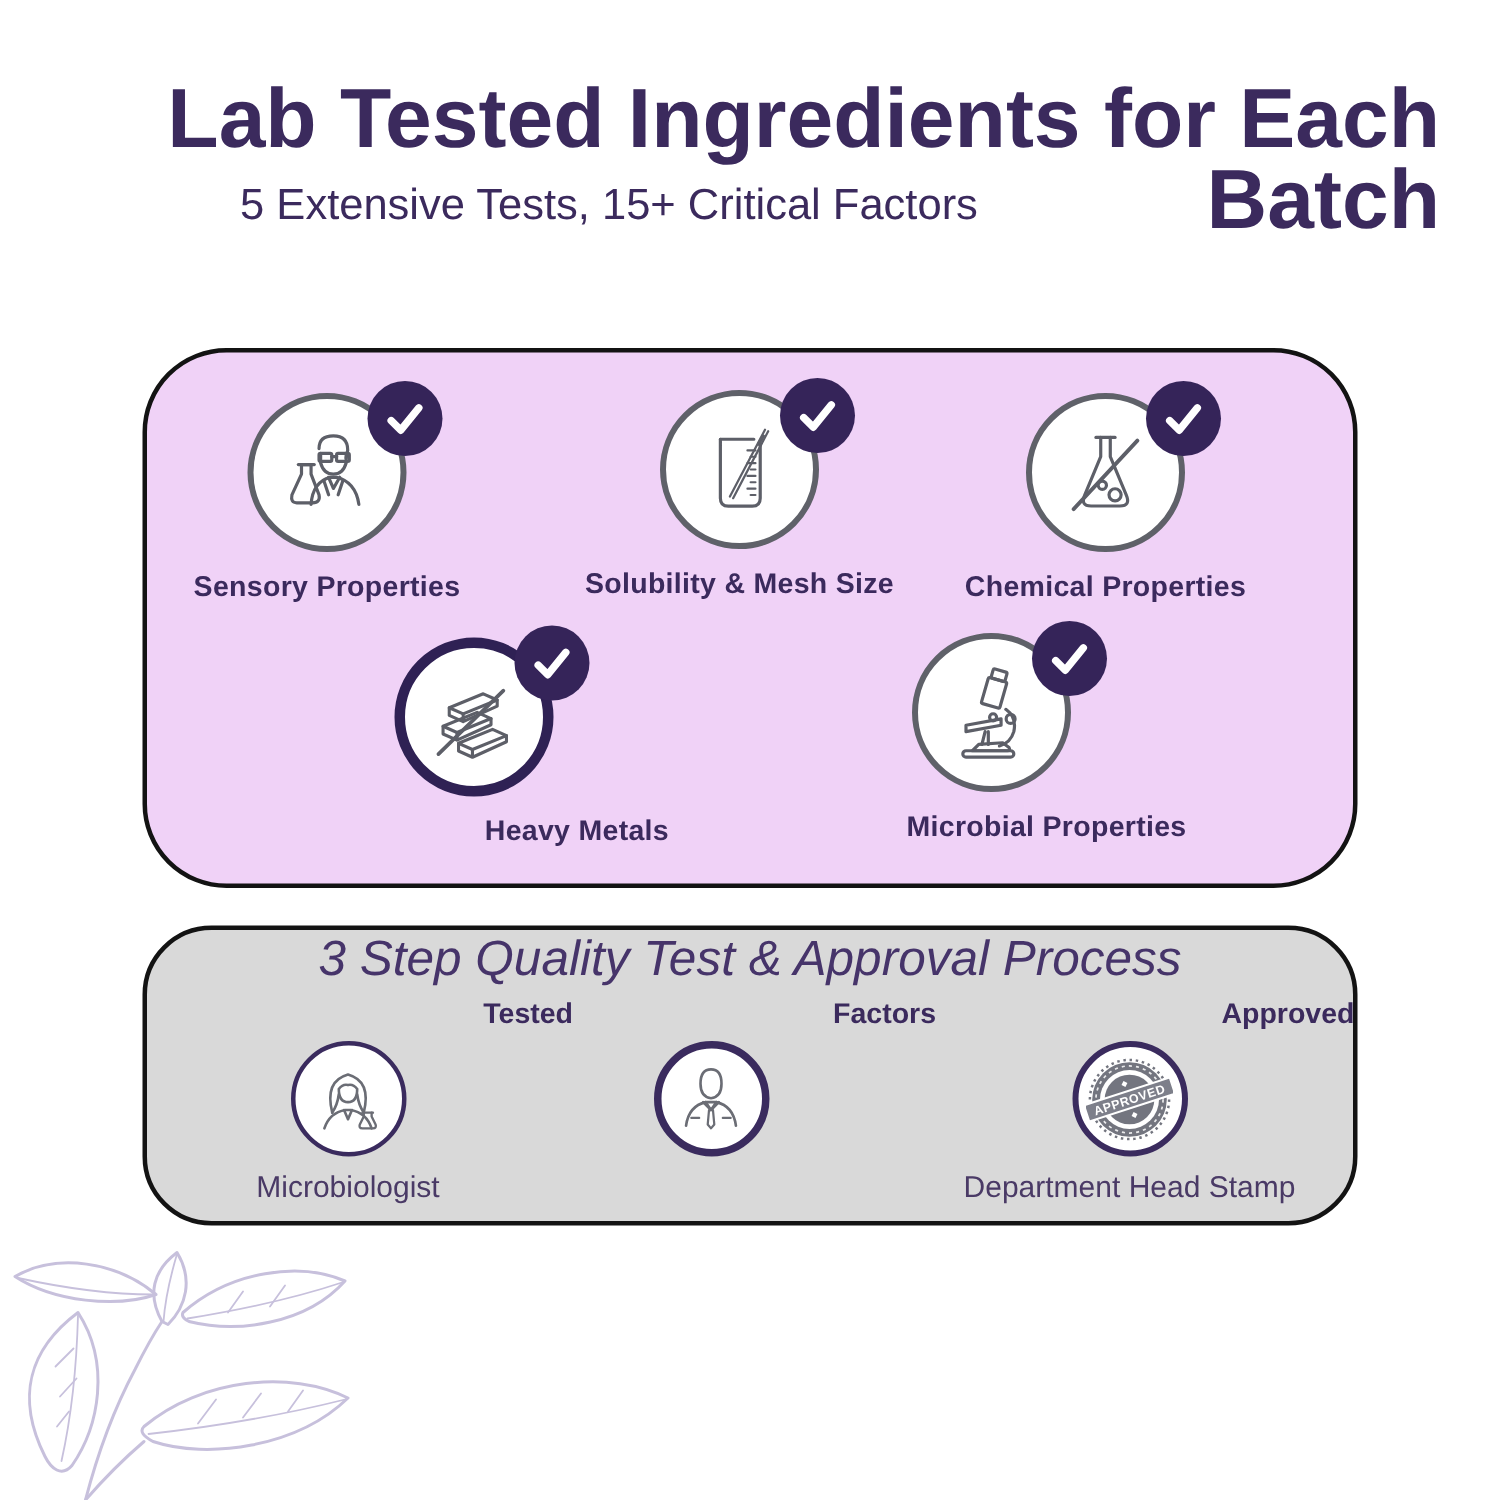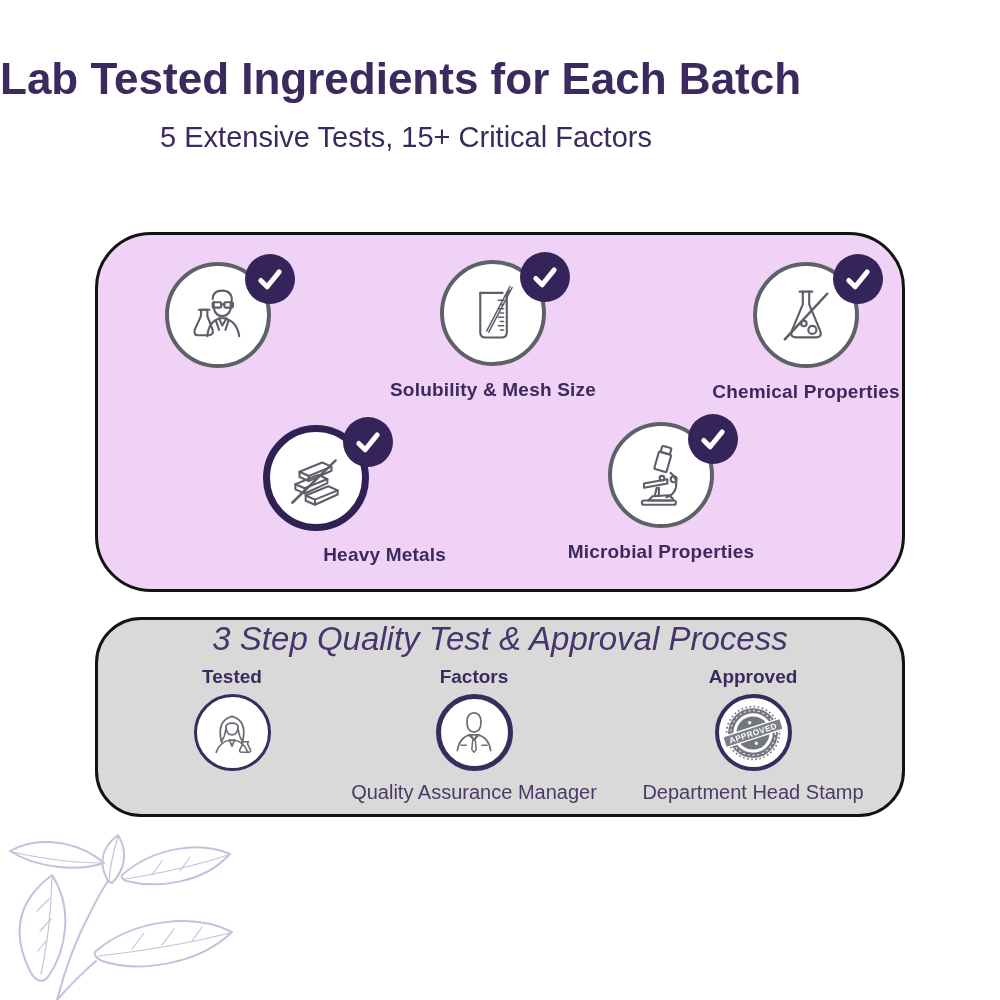--- a/index.html
+++ b/index.html
@@ -11,22 +11,22 @@
     --icon-ring-gray:#5f6169;
     --leaf-lavender:#c7c0dc;
     --stamp-gray:#73757f;
   }
   html,body{margin:0;padding:0;background:#ffffff;}
   .stage{
     position:relative;width:1000px;height:1000px;background:#ffffff;
     font-family:"Liberation Sans",sans-serif;overflow:hidden;
   }
   .page-title{
-    position:absolute;top:52px;left:0;width:960px;text-align:left;
-    font-size:44px;font-weight:800;color:var(--heading-purple);
+    position:absolute;top:52px;left:0;width:960px;text-align:right;
+    font-size:56px;font-weight:800;color:var(--heading-purple);
     letter-spacing:0px;line-height:54px;
   }
   .page-subtitle{
     position:absolute;top:116px;left:0;width:812px;text-align:center;
     font-size:29px;font-weight:400;color:var(--heading-purple);line-height:42px;
   }
   .tests-panel{
     position:absolute;left:95px;top:232px;width:810px;height:360px;
     background:var(--tests-panel-bg);border:3px solid var(--panel-border);
     border-radius:56px;box-sizing:border-box;
@@ -50,21 +50,21 @@
   }
   .test-label{
     margin-top:12px;font-size:19px;font-weight:700;color:var(--heading-purple);
     letter-spacing:.2px;line-height:24px;
   }
   .process-heading{
     position:absolute;top:622px;left:95px;width:810px;text-align:center;
     font-size:33px;font-style:italic;font-weight:500;color:#46346a;line-height:34px;
   }
   .step-col{position:absolute;top:666px;width:300px;text-align:center;}
-  .step-name{font-size:19px;font-weight:700;color:var(--heading-purple);line-height:22px;}
+  .step-name{font-size:19px;font-weight:700;color:var(--heading-purple);line-height:22px;text-align:right;}
   .role-circle{
     width:77px;height:77px;border-radius:50%;background:#ffffff;margin:6px auto 0;
     box-sizing:border-box;display:flex;align-items:center;justify-content:center;
   }
   .ring-thin{border:3px solid #3a2b5e;}
   .ring-mid{border:5px solid #3a2b5e;}
   .ring-stamp{border:4px solid #3a2b5e;}
   .role-label{margin-top:9px;font-size:20px;font-weight:400;color:#4a3a66;line-height:24px;}
   .leaf-art{position:absolute;left:2px;top:815px;}
   svg{display:block;}
@@ -94,20 +94,21 @@
           <path d="M16 27 L22 27 L22 33 L27 46 Q28 51 23 51 L13 51 Q9 51 10 46 L16 33 Z"></path>
           <path d="M14 27 L24 27"></path>
         </svg>
       </div>
       <div class="check-badge">
         <svg width="34" height="34" viewBox="0 0 48 48">
           <polyline points="11,26 20,35 37,14" fill="none" stroke="#ffffff" stroke-width="7" stroke-linecap="round" stroke-linejoin="round"></polyline>
         </svg>
       </div>
     </div>
+    <div class="test-label">Sensory Properties</div>
   </div>
 
   <div class="test-item" style="left:363px;top:260px;">
     <div class="icon-wrap">
       <div class="icon-circle">
         <svg width="68" height="68" viewBox="0 0 64 64" fill="none" stroke="#5d5f68" stroke-width="2" stroke-linecap="round" stroke-linejoin="round">
           <path d="M20 13 L41 13 M44 16 L47 11"></path>
           <path d="M20 13 L20 50 Q20 55 25 55 L40 55 Q45 55 45 50 L45 16 L44 16"></path>
           <g stroke-width="1.4">
             <path d="M37 20 L42 20 M39 24 L42 24 M37 28 L42 28 M39 32 L42 32 M37 36 L42 36 M39 40 L42 40 M37 44 L42 44 M39 48 L42 48"></path>
@@ -119,21 +120,21 @@
       </div>
       <div class="check-badge">
         <svg width="34" height="34" viewBox="0 0 48 48">
           <polyline points="11,26 20,35 37,14" fill="none" stroke="#ffffff" stroke-width="7" stroke-linecap="round" stroke-linejoin="round"></polyline>
         </svg>
       </div>
     </div>
     <div class="test-label">Solubility &amp; Mesh Size</div>
   </div>
 
-  <div class="test-item" style="left:676px;top:262px;text-align:center;">
+  <div class="test-item" style="left:607px;top:262px;text-align:center;">
     <div class="icon-wrap">
       <div class="icon-circle">
         <svg width="68" height="68" viewBox="0 0 64 64" fill="none" stroke="#5d5f68" stroke-width="2" stroke-linecap="round" stroke-linejoin="round">
           <path d="M26 10 L38 10"></path>
           <path d="M29 10 L29 22 L19 46 Q16 53 23 53 L41 53 Q48 53 45 46 L35 22 L35 10"></path>
           <circle cx="30" cy="40" r="2.6"></circle>
           <circle cx="38" cy="46" r="3.8"></circle>
           <path d="M12 55 L52 12" stroke-width="2.4"></path>
         </svg>
       </div>
@@ -161,21 +162,21 @@
       </div>
       <div class="check-badge">
         <svg width="34" height="34" viewBox="0 0 48 48">
           <polyline points="11,26 20,35 37,14" fill="none" stroke="#ffffff" stroke-width="7" stroke-linecap="round" stroke-linejoin="round"></polyline>
         </svg>
       </div>
     </div>
     <div class="test-label">Heavy Metals</div>
   </div>
 
-  <div class="test-item" style="left:531px;top:422px;">
+  <div class="test-item" style="left:531px;top:422px;text-align:right;">
     <div class="icon-wrap">
       <div class="icon-circle">
         <svg width="68" height="68" viewBox="0 0 64 64" fill="none" stroke="#5d5f68" stroke-width="2" stroke-linecap="round" stroke-linejoin="round">
           <g transform="rotate(16 33 20)">
             <rect x="29" y="5" width="9" height="6" rx="1"></rect>
             <rect x="27.5" y="11" width="12" height="17" rx="1"></rect>
           </g>
           <path d="M41 30 Q48 35 46 44 Q44 51 37 53"></path>
           <circle cx="44" cy="36" r="2.8"></circle>
           <circle cx="33" cy="35" r="2.2"></circle>
@@ -203,35 +204,35 @@
       <svg width="56" height="56" viewBox="0 0 64 64" fill="none" stroke="#6b6d75" stroke-width="2" stroke-linecap="round" stroke-linejoin="round">
         <path d="M20 42 Q14 18 32 13 Q50 18 44 42"></path>
         <path d="M25 24 Q25 34 32 34 Q39 34 39 24 Q36 20 32 21 Q28 20 25 24"></path>
         <path d="M20 42 Q24 36 25 28 M44 42 Q40 36 39 28"></path>
         <path d="M14 54 Q18 42 30 40 L34 40 Q46 42 50 54"></path>
         <path d="M29 40 L32 47 L35 40"></path>
         <path d="M44 42 L44 45 L41 51 Q40 54 43 54 L51 54 Q54 54 53 51 L50 45 L50 42" stroke-width="1.8"></path>
         <path d="M43 42 L51 42" stroke-width="1.8"></path>
       </svg>
     </div>
+    <div class="role-label">Microbiologist</div>
   </div>
 
   <div class="step-col" style="left:324px;">
     <div class="step-name">Factors</div>
     <div class="role-circle ring-mid">
       <svg width="56" height="56" viewBox="0 0 64 64" fill="none" stroke="#6b6d75" stroke-width="2" stroke-linecap="round" stroke-linejoin="round">
         <path d="M24 20 Q24 9 32 9 Q40 9 40 20 Q40 30 32 31 Q24 30 24 20"></path>
         <path d="M13 52 Q15 37 28 34 L36 34 Q49 37 51 52"></path>
         <path d="M28 34 L32 40 L36 34"></path>
         <path d="M26 34 L32 40 L38 34"></path>
         <path d="M30.5 40 L33.5 40 L34.5 51 L32 54 L29.5 51 Z" stroke-width="1.7"></path>
         <path d="M17 46 L23 46 M41 46 L47 46" stroke-width="1.7"></path>
       </svg>
     </div>
-    <div class="role-label">Quality Assurance Manager</div>
   </div>
 
   <div class="step-col" style="left:603px;">
     <div class="step-name">Approved</div>
     <div class="role-circle ring-stamp">
       <svg width="58" height="58" viewBox="0 0 56 56">
         <circle cx="28" cy="28" r="24" fill="#73757f"></circle>
         <circle cx="28" cy="28" r="25.5" fill="none" stroke="#73757f" stroke-width="1.6" stroke-dasharray="1.6 2.4"></circle>
         <circle cx="28" cy="28" r="19" fill="#ffffff"></circle>
         <circle cx="28" cy="28" r="16" fill="#73757f"></circle>

